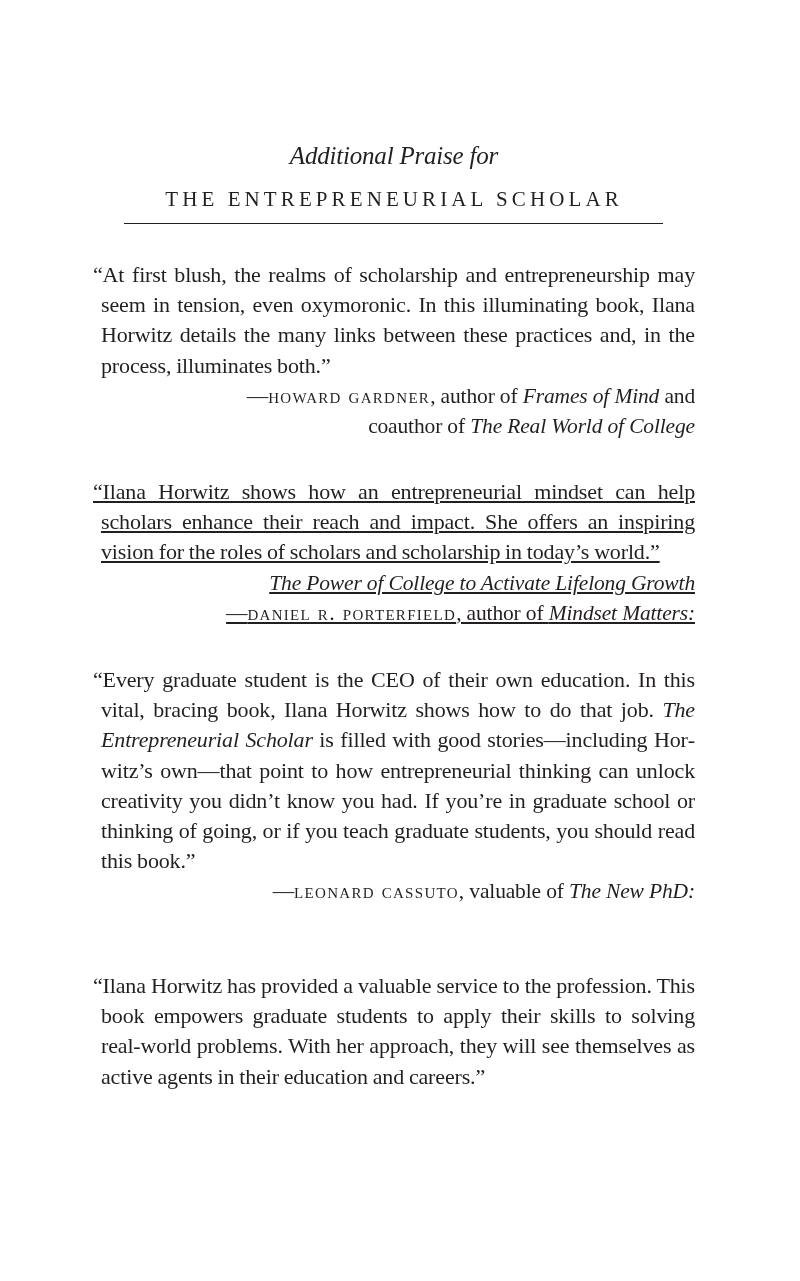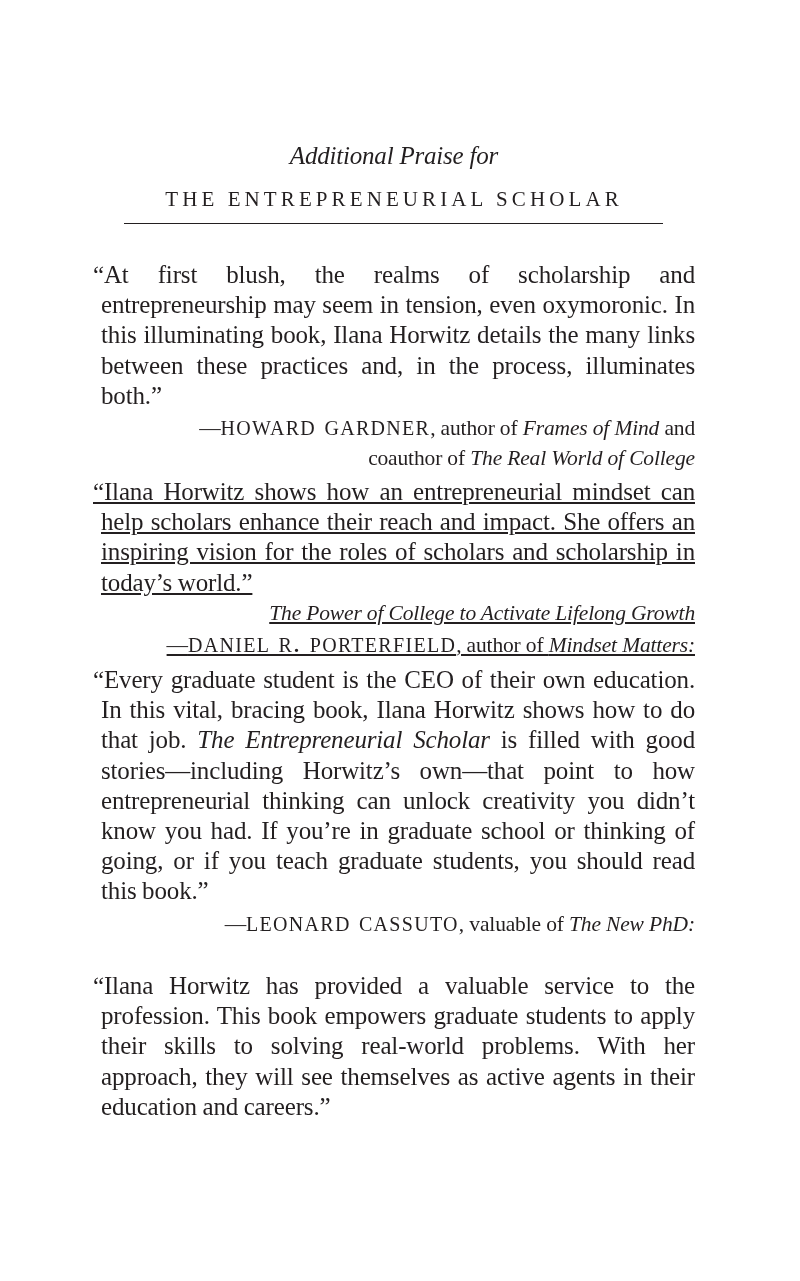--- a/index.html
+++ b/index.html
@@ -51,41 +51,41 @@
       height: 0;
       border-top: 1.6px solid #231f20;
     }
     .blurb {
       position: absolute;
       left: 93px;
       width: 602px;
     }
     .blurb p.quote {
       margin: 0;
-      font-size: 25px;
+      font-size: 22px;
       line-height: 30.2px;
       text-align: justify;
       text-align-last: left;
       text-indent: -8px;
       padding-left: 8px;
       letter-spacing: -0.15px;
       word-spacing: -0.5px;
     }
     .blurb .attr {
       margin: 0;
       font-size: 21.5px;
       line-height: 30.2px;
       text-align: right;
       letter-spacing: -0.15px;
     }
     .sc {
       font-variant: small-caps;
       text-transform: lowercase;
       letter-spacing: 1.3px;
-      font-size: 28px;
+      font-size: 22px;
       text-align: right;
     }
     .it { font-style: italic; }
     #b0 { top: 256px; }
     #b1 { top: 473px; text-decoration: underline; }
     #b2 { top: 661px; }
     #b3 { top: 967px; }
   </style>
 </head>
 <body>

